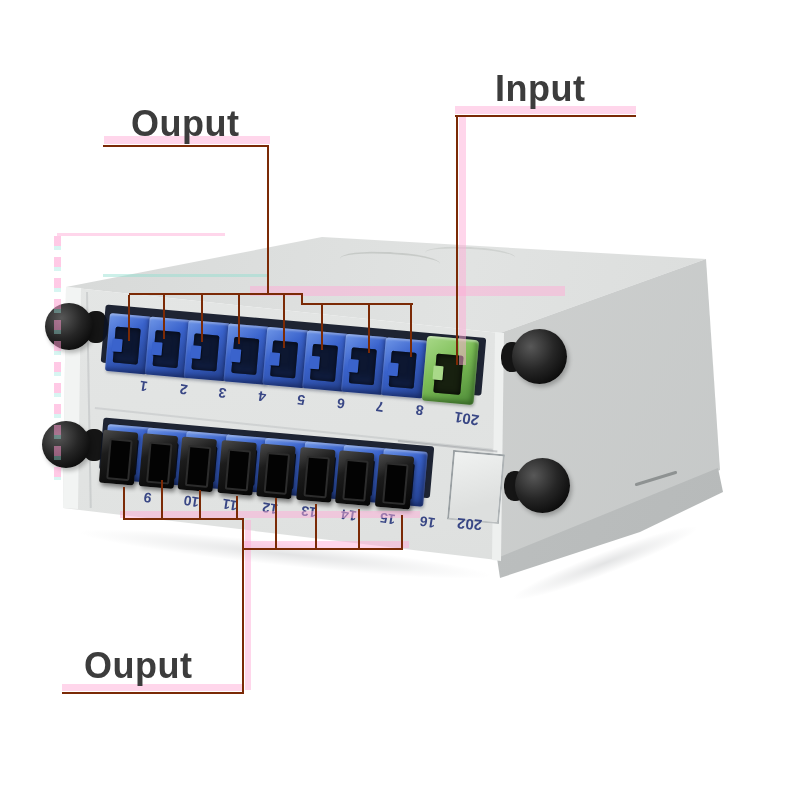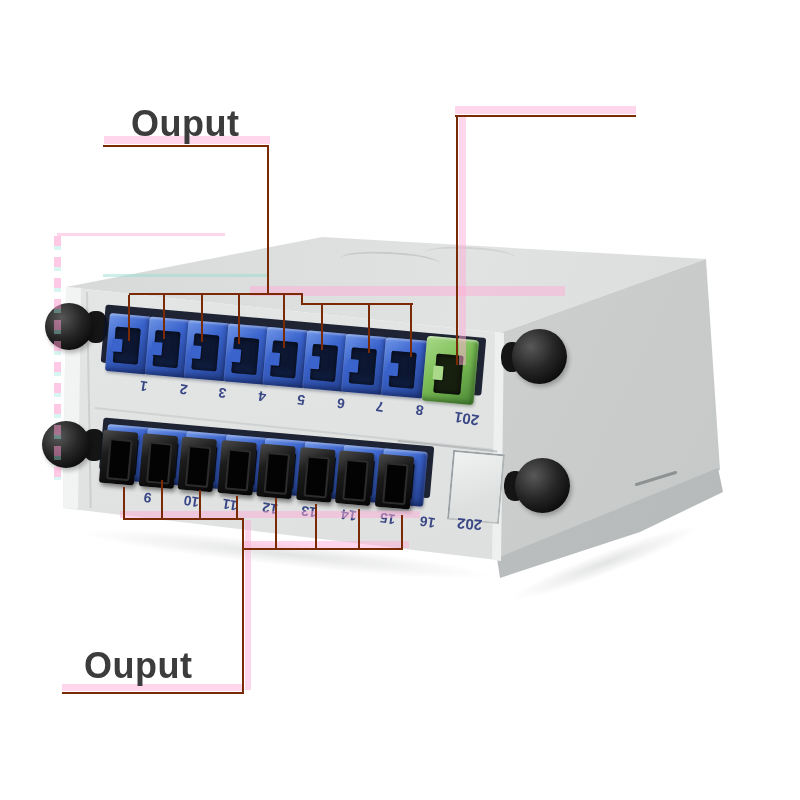--- a/index.html
+++ b/index.html
@@ -251,14 +251,15 @@
   <div class="ann" style="left:275px;top:498px;width:2px;height:52px;"></div>
   <div class="ann" style="left:315px;top:504px;width:2px;height:46px;"></div>
   <div class="ann" style="left:358px;top:509px;width:2px;height:41px;"></div>
   <div class="ann" style="left:401px;top:515px;width:2px;height:35px;"></div>
   <div class="ann" style="left:123px;top:518px;width:121px;height:2px;"></div>
   <div class="ann" style="left:242px;top:548px;width:161px;height:2px;"></div>
   <div class="ann" style="left:242px;top:518px;width:2px;height:176px;"></div>
   <div class="ann" style="left:62px;top:692px;width:182px;height:2px;"></div>
 
   <div class="callout" style="left:131px;top:103px;">Ouput</div>
+  <div class="callout" style="left:495px;top:68px;">Input</div>
   <div class="callout" style="left:84px;top:645px;">Ouput</div>
 </div>
 
 </body></html>

